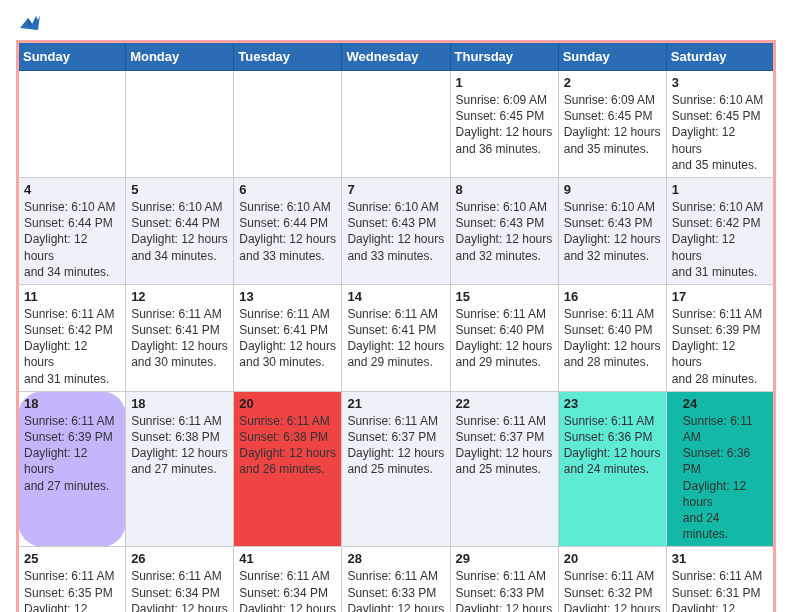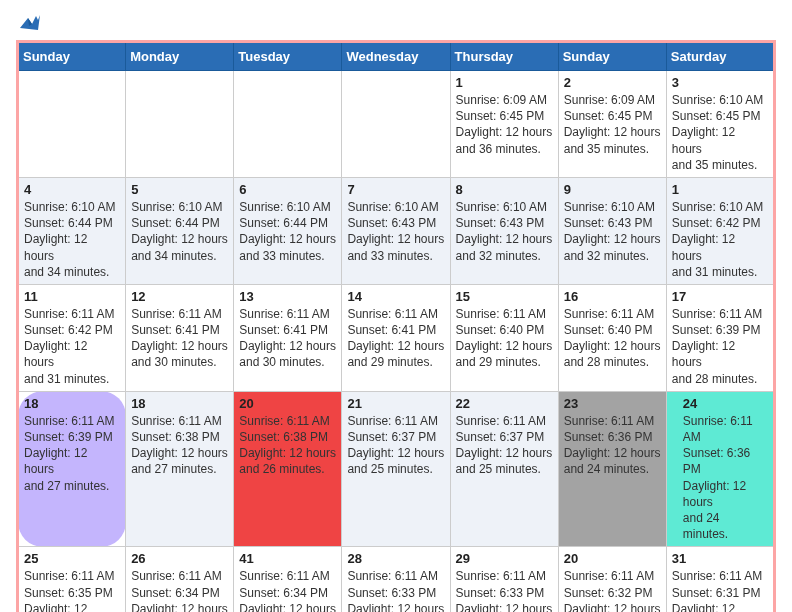--- a/index.html
+++ b/index.html
@@ -268,28 +268,28 @@
 Daylight: 12 hours
 and 25 minutes.</div>
         </td>
         <td style="background-color: rgb(238, 242, 248);">
           <span class="day-number">22</span>
           <div class="cell-info" style="white-space: pre-line;">Sunrise: 6:11 AM
 Sunset: 6:37 PM
 Daylight: 12 hours
 and 25 minutes.</div>
         </td>
-        <td style="background-color: #a3a3a3;">
+        <td style="background-color: #5eead4;">
           <span class="day-number">23</span>
           <div class="cell-info" style="white-space: pre-line;">Sunrise: 6:11 AM
 Sunset: 6:36 PM
 Daylight: 12 hours
 and 24 minutes.</div>
         </td>
-        <td style="background-color: #5eead4; padding-left: 16px;">
+        <td style="background-color: #14b8a6; padding-left: 16px;">
           <span class="day-number">24</span>
           <div class="cell-info" style="white-space: pre-line;">Sunrise: 6:11 AM
 Sunset: 6:36 PM
 Daylight: 12 hours
 and 24 minutes.</div>
         </td>
       </tr>
       <tr>
         <td>
           <span class="day-number">25</span>

